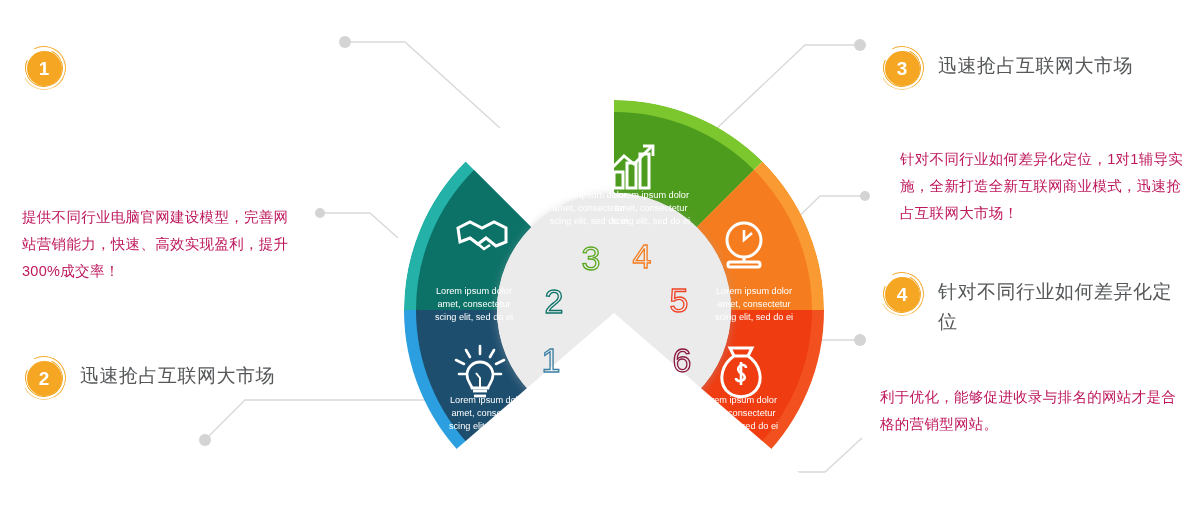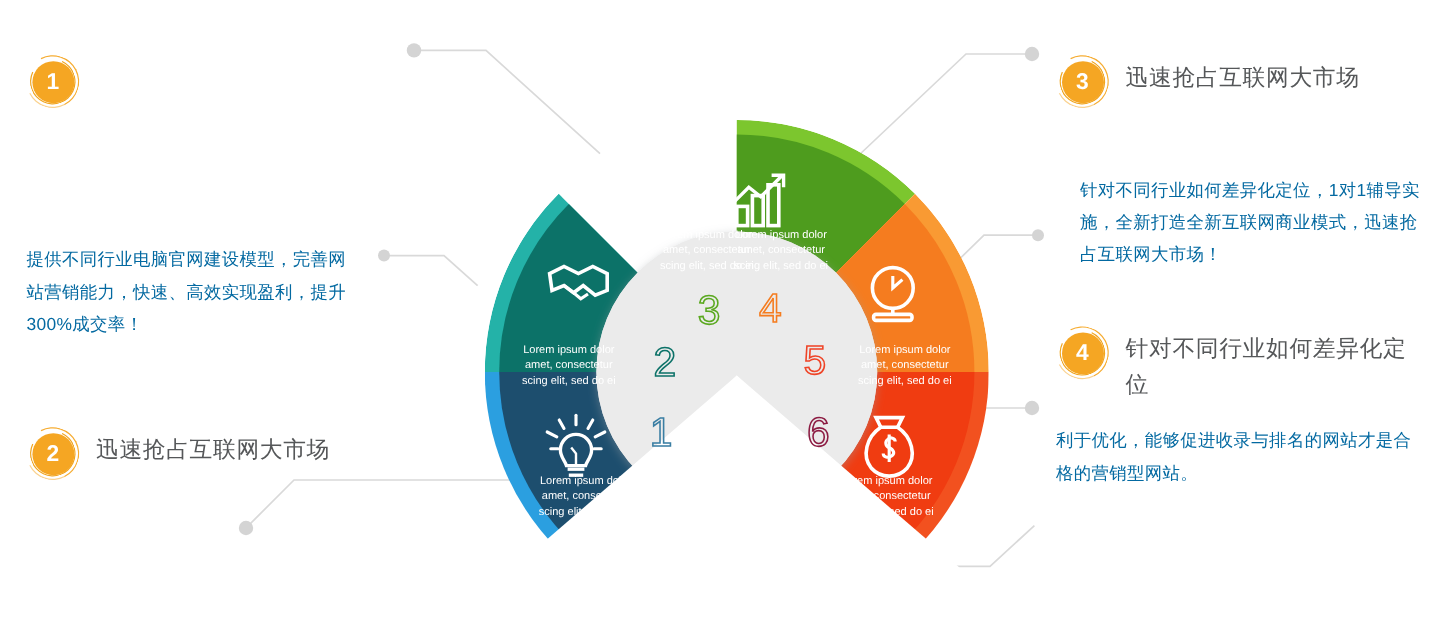--- a/index.html
+++ b/index.html
@@ -73,21 +73,21 @@
   .callout-title {
     font-size: 19px;
     color: #555759;
     line-height: 30px;
     padding-top: 5px;
     letter-spacing: 0.5px;
   }
   .callout-body {
     position: absolute;
     font-size: 14.5px;
-    color: #0369a1;
+    color: #be185d;
     line-height: 27px;
     letter-spacing: 0.3px;
   }
 
   
   .wheel {
     position: absolute;
     left: 404px;
     top: 100px;
     width: 420px;
@@ -167,21 +167,21 @@
 <div class="callout" style="left:880px; top:272px; width:300px;">
   <div class="callout-head">
     <div class="badge">
       <div class="ring-outer"></div>
       <div class="ring-mid"></div>
       <div class="disc">4</div>
     </div>
     <div class="callout-title">针对不同行业如何差异化定位</div>
   </div>
 </div>
-<div class="callout-body" style="left:880px; top:356px; width:300px;font-family:Liberation Mono, monospace;">利于优化，能够促进收录与排名的网站才是合格的营销型网站。</div>
+<div class="callout-body" style="left:880px; top:384px; width:300px;">利于优化，能够促进收录与排名的网站才是合格的营销型网站。</div>
 
 <div class="wheel">
 <svg viewBox="0 0 420 400" width="420" height="400">
   <defs>
     <filter id="softShadow" x="-30%" y="-30%" width="160%" height="160%">
       <feDropShadow dx="0" dy="2" stdDeviation="4" flood-color="#9aa0a6" flood-opacity="0.45"></feDropShadow>
     </filter>
     <clipPath id="arcClip">
 
       <path d="M0,210 A210,210 0 0 1 420,210 L420,400 L230,400 L210,218 L190,400 L0,400 Z"></path>

